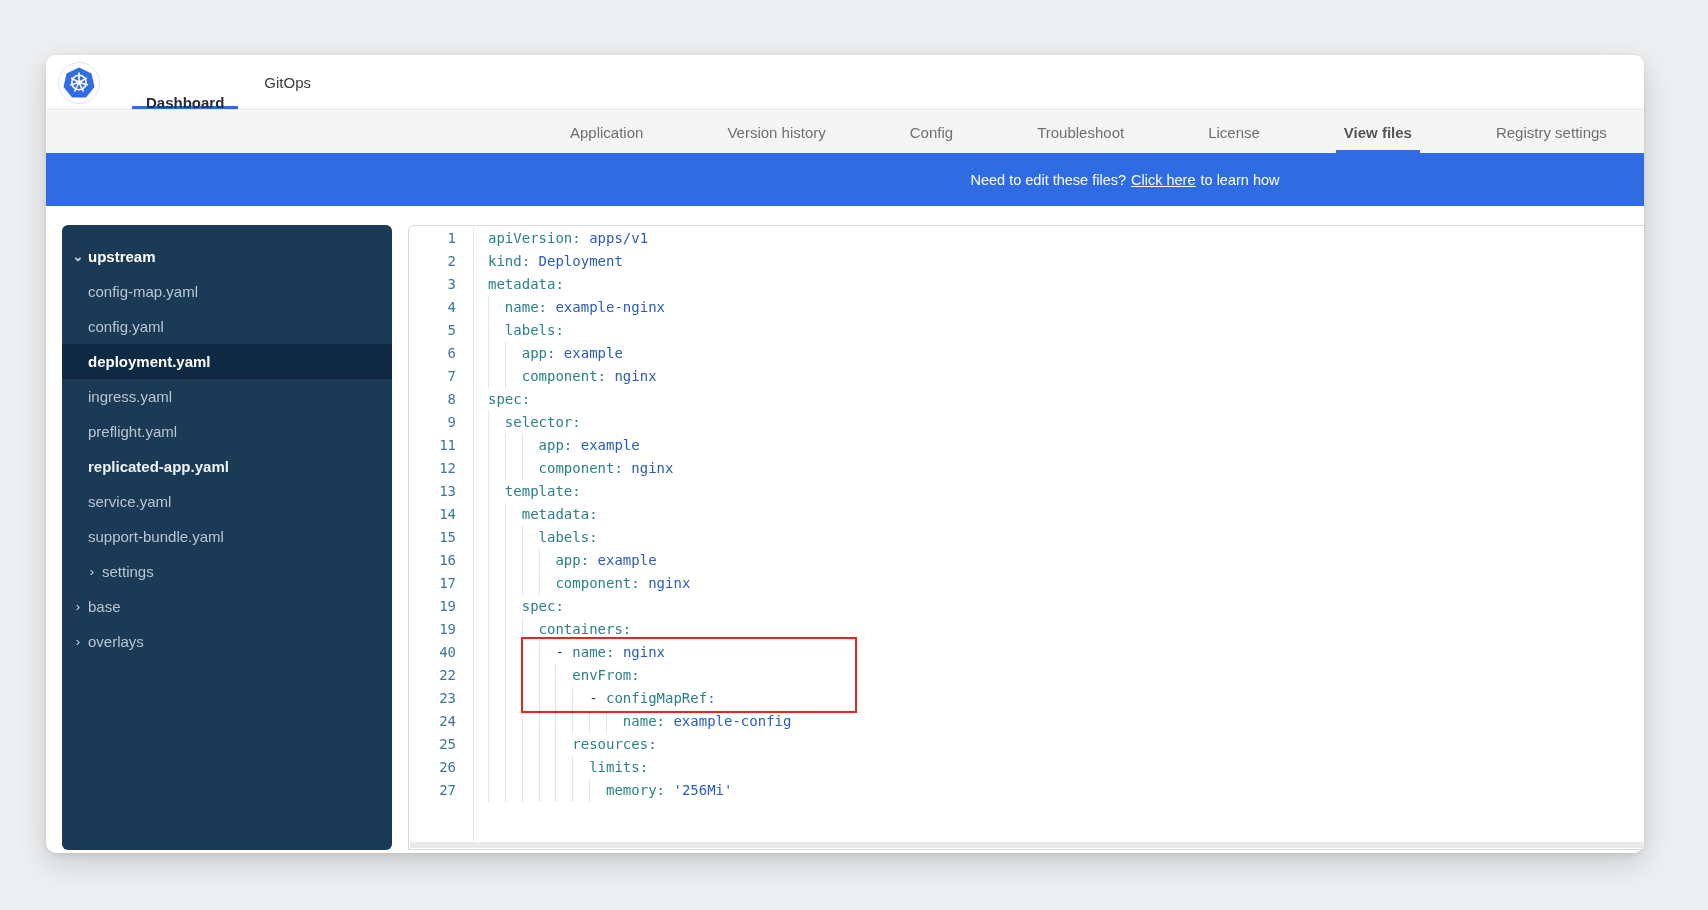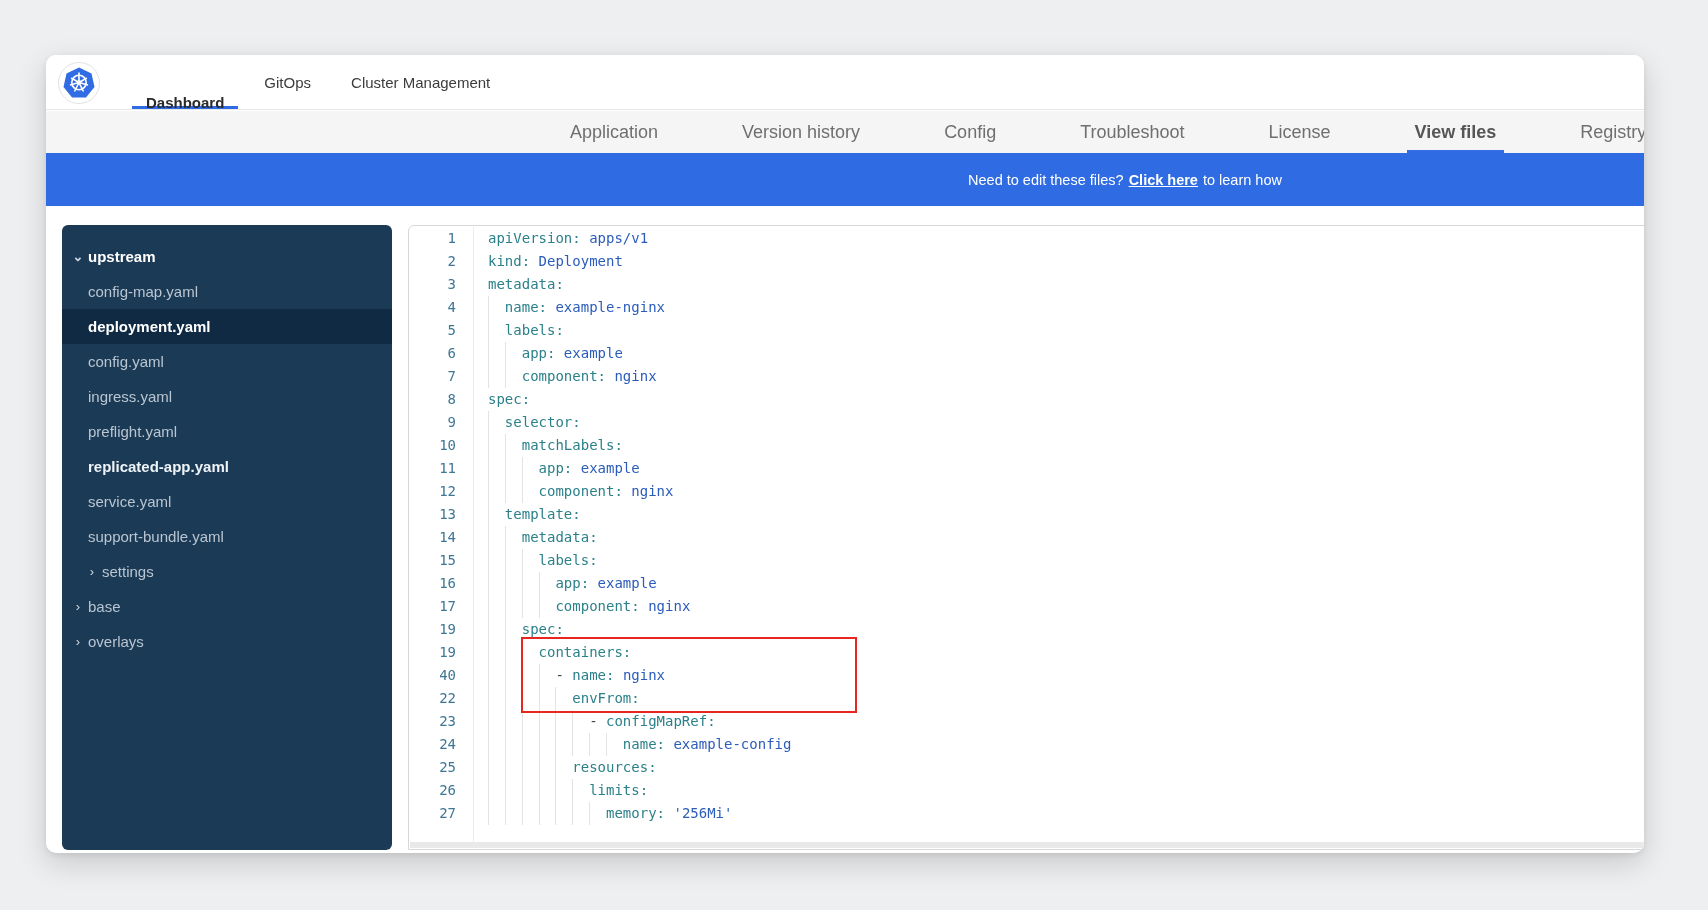--- a/index.html
+++ b/index.html
@@ -32,33 +32,33 @@
     padding-top:3px;
   }
   .htab.active { font-weight:700; color:#2b2b2b; border-bottom-color:#2e6ce6;margin-top:41px; }
   
   .subnav {
     position:absolute; left:0; top:56px; right:0; height:42px;
     background:#f5f5f6;
     display:flex; align-items:center; gap:84px; padding-left:524px;
     white-space:nowrap;
   }
-  .stab { font-size:18px; color:#6f6f6f; cursor:pointer; position:relative;
+  .stab { font-size:15px; color:#6f6f6f; cursor:pointer; position:relative;
     height:100%; display:flex; align-items:center; }
   .stab.active { color:#565656;font-weight:bold; }
   .stab.active::after { content:""; position:absolute; left:-8px; right:-8px;
     bottom:0; height:3px; background:#326CE5; }
   
   .banner {
     position:absolute; left:0; top:98px; right:0; height:53px;
     background:#2f6ce4; color:#fff;
     display:flex; align-items:center; justify-content:center;
     padding-left:560px; font-size:14.5px;
   }
-  .banner b { font-weight:700; text-decoration:underline; cursor:pointer; margin:0 5px; }
+  .banner b { font-weight:400; text-decoration:underline; cursor:pointer; margin:0 5px; }
   
   .sidebar {
     position:absolute; left:16px; top:170px; width:330px; height:625px;
     background:#1b3a55; border-radius:6px; overflow:hidden;
     padding-top:14px; color:#b9c5d1;
   }
   .t-row { height:35px; display:flex; align-items:center; font-size:15px;
     cursor:pointer; }
   .t-row .chev { width:12px; margin-right:4px; font-size:13px; color:#cfd8e0;
     display:inline-block; text-align:center; }
@@ -109,21 +109,20 @@
           <line x1="17" y1="16.5" x2="21.5" y2="25.5"></line>
           <line x1="17" y1="16.5" x2="12.5" y2="25.5"></line>
           <line x1="17" y1="16.5" x2="8" y2="19"></line>
           <line x1="17" y1="16.5" x2="9.2" y2="12"></line>
         </g>
       </svg>
     </div>
     <div class="header-tabs" id="header-tabs">
         <div class="htab active">Dashboard</div>
         <div class="htab">GitOps</div>
-        <div class="htab">Cluster Management</div>
       </div>
   </div>
 
   <div class="subnav" id="subnav">
       <div class="stab">Application</div>
       <div class="stab">Version history</div>
       <div class="stab">Config</div>
       <div class="stab">Troubleshoot</div>
       <div class="stab">License</div>
       <div class="stab active">View files</div>
@@ -137,25 +136,25 @@
   </div>
 
   <div class="sidebar" id="file-tree">
       <div class="t-row lvl0 bold">
         <span class="chev">⌄</span>
         <span>upstream</span>
       </div>
       <div class="t-row file">
         <span>config-map.yaml</span>
       </div>
+      <div class="t-row file">
+        <span>config.yaml</span>
+      </div>
       <div class="t-row file selected">
         <span>deployment.yaml</span>
-      </div>
-      <div class="t-row file">
-        <span>config.yaml</span>
       </div>
       <div class="t-row file">
         <span>ingress.yaml</span>
       </div>
       <div class="t-row file">
         <span>preflight.yaml</span>
       </div>
       <div class="t-row file semibold">
         <span>replicated-app.yaml</span>
       </div>
@@ -184,21 +183,20 @@
     <div class="code-lines" id="code-lines">
         <div class="line"><span class="num">1</span><span class="code"><span></span><span class="yk">apiVersion:</span><span class="yv"> apps/v1</span></span></div>
         <div class="line"><span class="num">2</span><span class="code"><span></span><span class="yk">kind:</span><span class="yv"> Deployment</span></span></div>
         <div class="line"><span class="num">3</span><span class="code"><span></span><span class="yk">metadata:</span></span></div>
         <div class="line"><span class="num">4</span><span class="code"><i class="ig" style="left: 0ch;"></i><span>  </span><span class="yk">name:</span><span class="yv"> example-nginx</span></span></div>
         <div class="line"><span class="num">5</span><span class="code"><i class="ig" style="left: 0ch;"></i><span>  </span><span class="yk">labels:</span></span></div>
         <div class="line"><span class="num">6</span><span class="code"><i class="ig" style="left: 0ch;"></i><i class="ig" style="left: 2ch;"></i><span>    </span><span class="yk">app:</span><span class="yv"> example</span></span></div>
         <div class="line"><span class="num">7</span><span class="code"><i class="ig" style="left: 0ch;"></i><i class="ig" style="left: 2ch;"></i><span>    </span><span class="yk">component:</span><span class="yv"> nginx</span></span></div>
         <div class="line"><span class="num">8</span><span class="code"><span></span><span class="yk">spec:</span></span></div>
         <div class="line"><span class="num">9</span><span class="code"><i class="ig" style="left: 0ch;"></i><span>  </span><span class="yk">selector:</span></span></div>
-        <div class="line"><span class="num">10</span><span class="code"><i class="ig" style="left: 0ch;"></i><i class="ig" style="left: 2ch;"></i><span>    </span><span class="yk">matchLabels:</span></span></div>
         <div class="line"><span class="num">11</span><span class="code"><i class="ig" style="left: 0ch;"></i><i class="ig" style="left: 2ch;"></i><i class="ig" style="left: 4ch;"></i><span>      </span><span class="yk">app:</span><span class="yv"> example</span></span></div>
         <div class="line"><span class="num">12</span><span class="code"><i class="ig" style="left: 0ch;"></i><i class="ig" style="left: 2ch;"></i><i class="ig" style="left: 4ch;"></i><span>      </span><span class="yk">component:</span><span class="yv"> nginx</span></span></div>
         <div class="line"><span class="num">13</span><span class="code"><i class="ig" style="left: 0ch;"></i><span>  </span><span class="yk">template:</span></span></div>
         <div class="line"><span class="num">14</span><span class="code"><i class="ig" style="left: 0ch;"></i><i class="ig" style="left: 2ch;"></i><span>    </span><span class="yk">metadata:</span></span></div>
         <div class="line"><span class="num">15</span><span class="code"><i class="ig" style="left: 0ch;"></i><i class="ig" style="left: 2ch;"></i><i class="ig" style="left: 4ch;"></i><span>      </span><span class="yk">labels:</span></span></div>
         <div class="line"><span class="num">16</span><span class="code"><i class="ig" style="left: 0ch;"></i><i class="ig" style="left: 2ch;"></i><i class="ig" style="left: 4ch;"></i><i class="ig" style="left: 6ch;"></i><span>        </span><span class="yk">app:</span><span class="yv"> example</span></span></div>
         <div class="line"><span class="num">17</span><span class="code"><i class="ig" style="left: 0ch;"></i><i class="ig" style="left: 2ch;"></i><i class="ig" style="left: 4ch;"></i><i class="ig" style="left: 6ch;"></i><span>        </span><span class="yk">component:</span><span class="yv"> nginx</span></span></div>
         <div class="line"><span class="num">19</span><span class="code"><i class="ig" style="left: 0ch;"></i><i class="ig" style="left: 2ch;"></i><span>    </span><span class="yk">spec:</span></span></div>
         <div class="line"><span class="num">19</span><span class="code"><i class="ig" style="left: 0ch;"></i><i class="ig" style="left: 2ch;"></i><i class="ig" style="left: 4ch;"></i><span>      </span><span class="yk">containers:</span></span></div>
         <div class="line"><span class="num">40</span><span class="code"><i class="ig" style="left: 0ch;"></i><i class="ig" style="left: 2ch;"></i><i class="ig" style="left: 4ch;"></i><i class="ig" style="left: 6ch;"></i><span>        </span><span class="yd">- </span><span class="yk">name:</span><span class="yv"> nginx</span></span></div>

